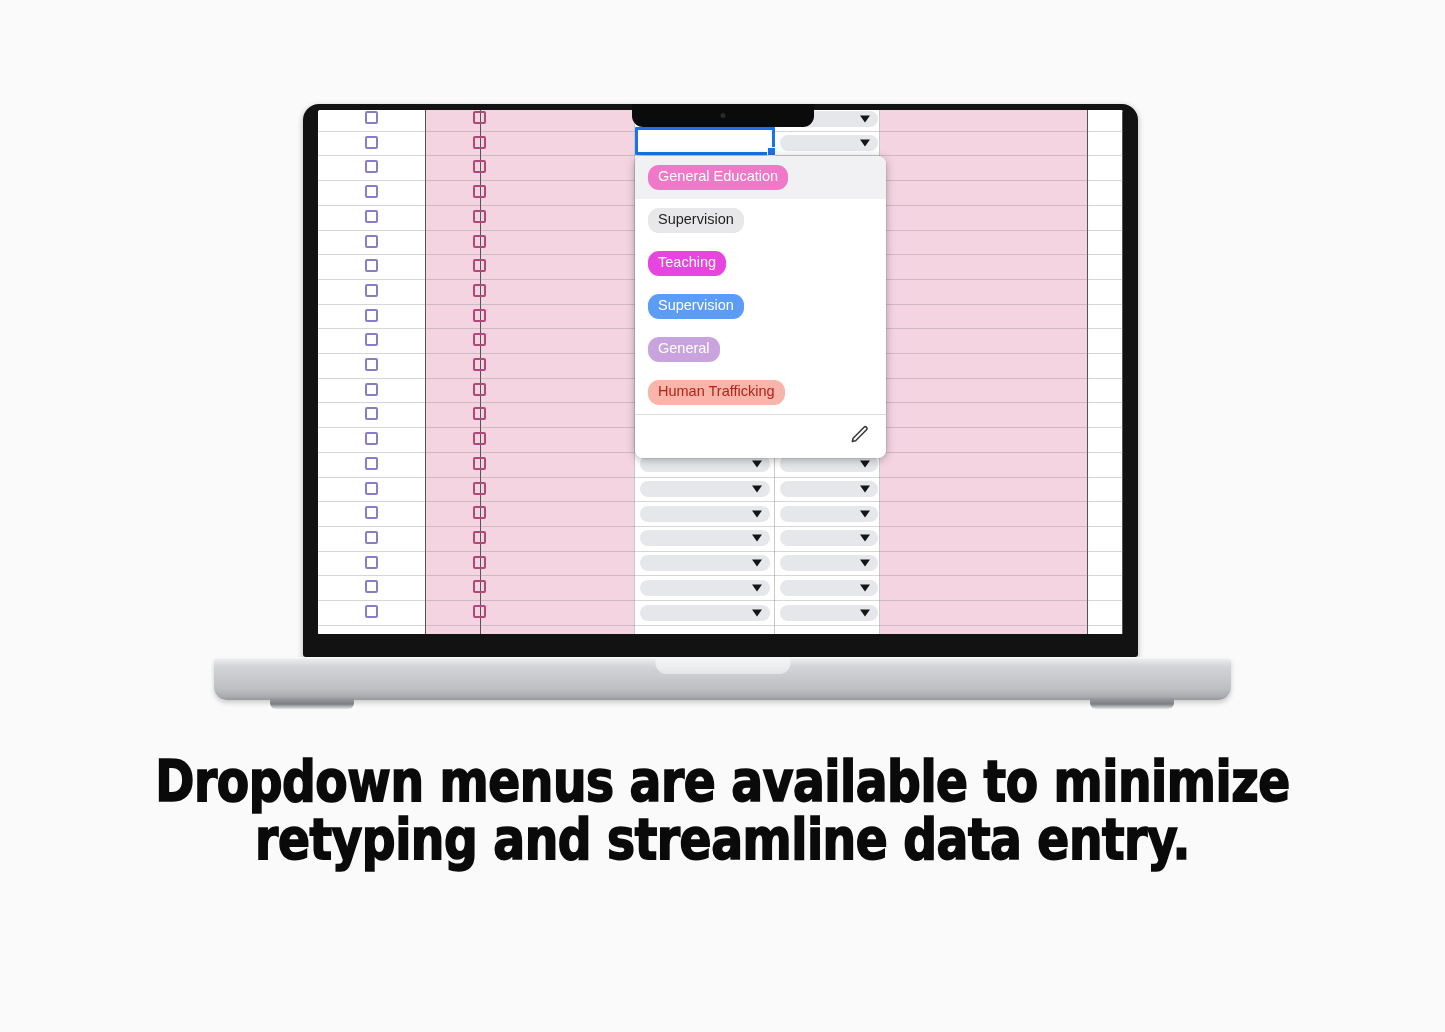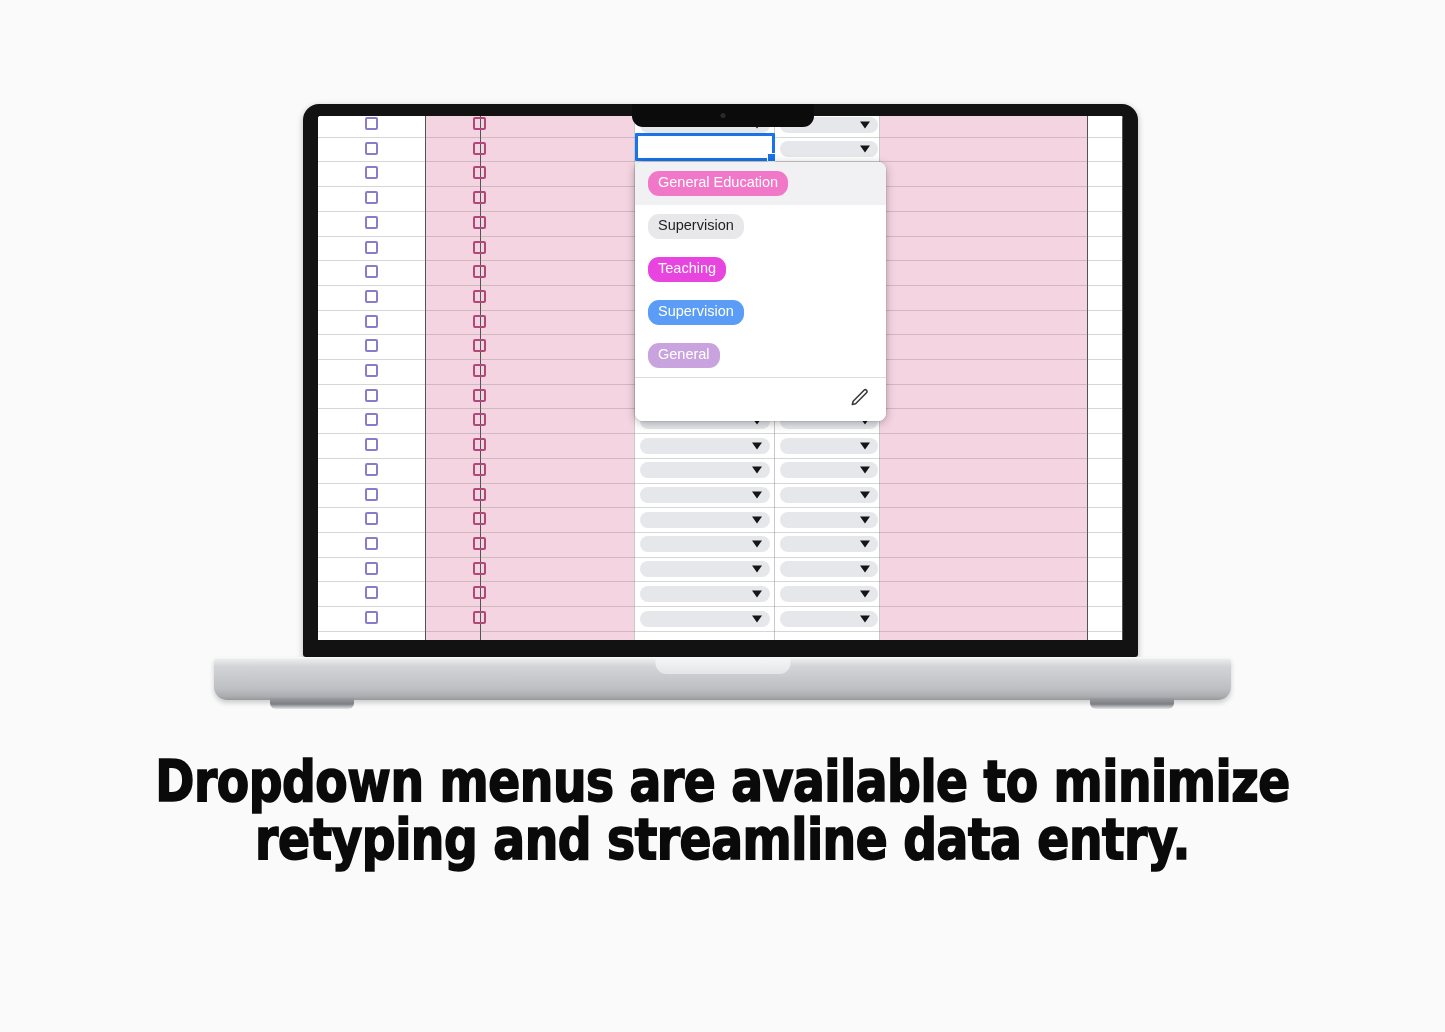--- a/index.html
+++ b/index.html
@@ -24,21 +24,21 @@
   #laptop-screen-bezel {
     position: absolute;
     left: 303px; top: 104px;
     width: 835px; height: 553px;
     background: #121212;
     border-radius: 16px 16px 3px 3px;
     box-shadow: 0 2px 6px rgba(0,0,0,.28);
   }
   #laptop-screen {
     position: absolute;
-    left: 318px; top: 116px;
+    left: 318px; top: 110px;
     width: 805px; height: 524px;
     background: #ffffff;
     overflow: hidden;
     border-radius: 3px 3px 0 0;
   }
   #camera-notch {
     position: absolute;
     left: 50%;
     transform: translateX(-50%);
     top: 104px;
@@ -448,20 +448,23 @@
           </div>
           <div class="dd-option">
             <span class="chip" style="background: rgb(232, 69, 224); color: rgb(255, 255, 255);">Teaching</span>
           </div>
           <div class="dd-option">
             <span class="chip" style="background: rgb(91, 156, 247); color: rgb(255, 255, 255);">Supervision</span>
           </div>
           <div class="dd-option">
             <span class="chip" style="background: rgb(201, 163, 221); color: rgb(255, 255, 255);">General</span>
           </div>
+          <div class="dd-option">
+            <span class="chip" style="background: rgb(249, 181, 170); color: rgb(180, 35, 26);">Human Trafficking</span>
+          </div>
         </div>
       <div id="dropdown-footer">
         <span id="edit-pencil-icon">
           <svg width="22" height="22" viewBox="0 0 24 24" fill="none" stroke="#3a3a3a" stroke-width="1.7" stroke-linecap="round" stroke-linejoin="round">
             <path d="M17.5 3.6a1.9 1.9 0 0 1 2.7 2.7L8.3 18.2l-3.6.9.9-3.6z"></path>
           </svg>
         </span>
       </div>
     </div>
 

